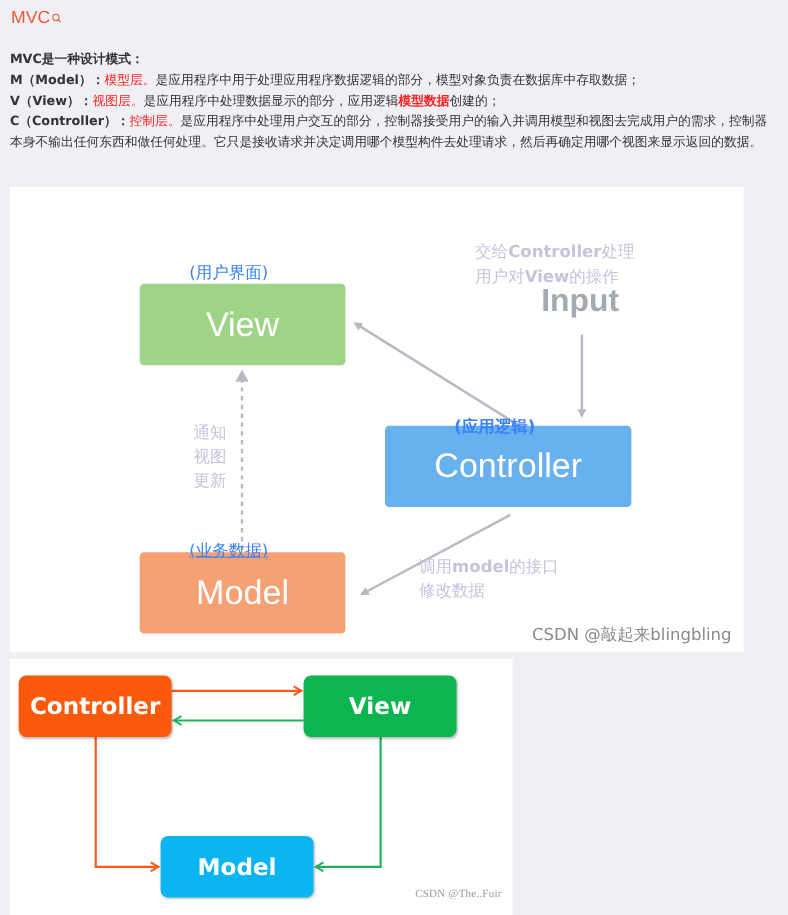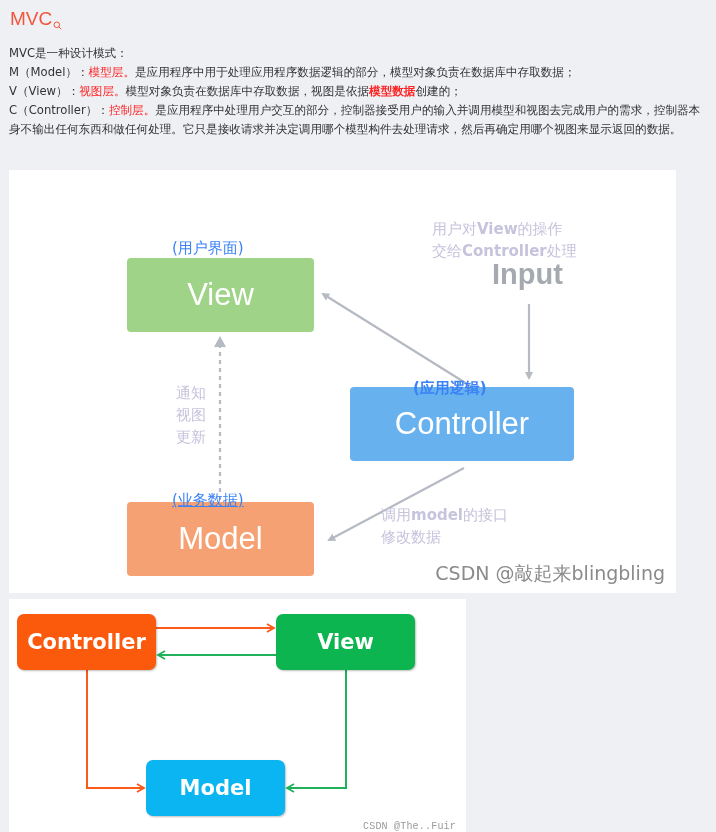--- a/index.html
+++ b/index.html
@@ -6,35 +6,35 @@
     html, body { width: 716px; height: 832px; overflow: hidden; }
     body {
       background: #eef0f4;
       font-family: "DejaVu Sans", "Liberation Sans", sans-serif;
       color: #333;
       position: relative;
     }
     .title {
       position: absolute; left: 10px; top: 8px;
       font-family: "Liberation Sans", sans-serif;
-      font-size: 19px; color: #f2553d; font-weight: normal;
-      display: flex; align-items: flex-end;
+      font-size: 16px; color: #f2553d; font-weight: normal;
+      display: flex; align-items: center;
     }
     .title .search-sup {
       font-size: 10px; color: #f2553d; margin-left: 1px; margin-top: -2px;
       display: inline-block; width: 9px; height: 9px; position: relative;
     }
     .title .search-sup svg { display: block; }
     .text-block {
       position: absolute; left: 9px; top: 44px; width: 692px;
       font-size: 11.6px; line-height: 19px; color: #333;
     }
     .text-block .line { white-space: nowrap; }
     .text-block .wrap { white-space: normal; }
-    .b { font-weight: normal; color: #333; }
+    .b { font-weight: bold; color: #333; }
     .red { color: #f22; }
     .redb { color: #f22; font-weight: bold; }
 
     .img1 {
       position: absolute; left: 9px; top: 170px; width: 667px; height: 423px;
       background: #ffffff; overflow: hidden;
     }
     .img2 {
       position: absolute; left: 9px; top: 599px; width: 457px; height: 233px;
       background: #ffffff; overflow: hidden;
@@ -55,36 +55,36 @@
     .faint {
       position: absolute; color: #c6c3dc; font-size: 15px; line-height: 22px;
       font-family: "DejaVu Serif", serif; white-space: nowrap;
     }
     .faint .bold { font-family: "DejaVu Sans", sans-serif; font-weight: bold; }
     .input-label {
       position: absolute; left: 483px; top: 88px; font-size: 29px;
       color: #a5a9b0; font-family: "Liberation Sans", sans-serif; font-weight: bold;
     }
     .watermark1 {
-      position: absolute; right: 11px; bottom: 6px; font-size: 19px; color: #8a8a8a;
+      position: absolute; right: 11px; bottom: 6px; font-size: 15px; color: #8a8a8a;
       font-family: "DejaVu Sans", sans-serif;
     }
     .box2 {
       position: absolute; border-radius: 7px;
       display: flex; align-items: center; justify-content: center;
       color: #fff; font-weight: bold; font-size: 21px;
       font-family: "DejaVu Sans", sans-serif;
       box-shadow: 1px 1px 2px rgba(0,0,0,0.25);
     }
     .box2.ctrl2 { left: 8px; top: 15px; width: 139px; height: 56px; background: #fb5a0d; }
     .box2.view2 { left: 267px; top: 15px; width: 139px; height: 56px; background: #0cb54f; }
     .box2.model2 { left: 137px; top: 161px; width: 139px; height: 56px; background: #0ab5f2; }
     .watermark2 {
-      position: absolute; right: 10px; bottom: 0; font-size: 10px; color: #9a9a9a;
-      font-family: Liberation Mono, monospace; letter-spacing: 0.2px;
+      position: absolute; right: 10px; bottom: 14px; font-size: 10px; color: #9a9a9a;
+      font-family: Liberation Serif, serif; letter-spacing: 0.2px;
     }
     svg.overlay { position: absolute; left: 0; top: 0; }
   </style>
 </head>
 <body>
 
 <div class="title">
   <span>MVC</span>
   <span class="search-sup">
     <svg width="9" height="9" viewBox="0 0 9 9">
@@ -93,21 +93,21 @@
       </svg>
   </span>
 </div>
 
 <div class="text-block">
   <div class="line b">MVC是一种设计模式：</div>
   <div class="line">
     <span class="b">M（Model）：</span><span class="red">模型层。</span><span>是应用程序中用于处理应用程序数据逻辑的部分，模型对象负责在数据库中存取数据；</span>
   </div>
   <div class="line">
-    <span class="b">V（View）：</span><span class="red">视图层。</span><span>模型对象负责在数据库中存取数据，视图是依据</span><span class="redb">模型数据</span><span>创建的；</span>
+    <span class="b">V（View）：</span><span class="red">视图层。</span><span>是应用程序中处理数据显示的部分，应用逻辑</span><span class="redb">模型数据</span><span>创建的；</span>
   </div>
   <div class="wrap">
     <span class="b">C（Controller）：</span><span class="red">控制层。</span><span>是应用程序中处理用户交互的部分，控制器接受用户的输入并调用模型和视图去完成用户的需求，控制器本身不输出任何东西和做任何处理。它只是接收请求并决定调用哪个模型构件去处理请求，然后再确定用哪个视图来显示返回的数据。</span>
   </div>
 </div>
 
 <div class="img1">
   <svg class="overlay" width="667" height="423">
     <defs>
       <marker id="ahGray" markerWidth="8" markerHeight="8" refX="6" refY="4" orient="auto" markerUnits="userSpaceOnUse">
@@ -134,22 +134,22 @@
       <span>Controller</span>
     </div>
   <div class="caption" style="left:404px; top:209px;font-weight:bold;">(应用逻辑)</div>
 
   <div class="box model1">
       <span>Model</span>
     </div>
   <div class="caption" style="left:163px; top:321px;text-decoration:underline;">(业务数据)</div>
 
   <div class="faint" style="left:423px; top:48px;">
+    <div><span>交给</span><span class="bold">Controller</span><span>处理</span></div>
     <div><span>用户对</span><span class="bold">View</span><span>的操作</span></div>
-    <div><span>交给</span><span class="bold">Controller</span><span>处理</span></div>
   </div>
   <div class="input-label">Input</div>
 
 
   <div class="faint" style="left:167px; top:212px;">
     <div>通知</div>
     <div>视图</div>
     <div>更新</div>
   </div>
 

